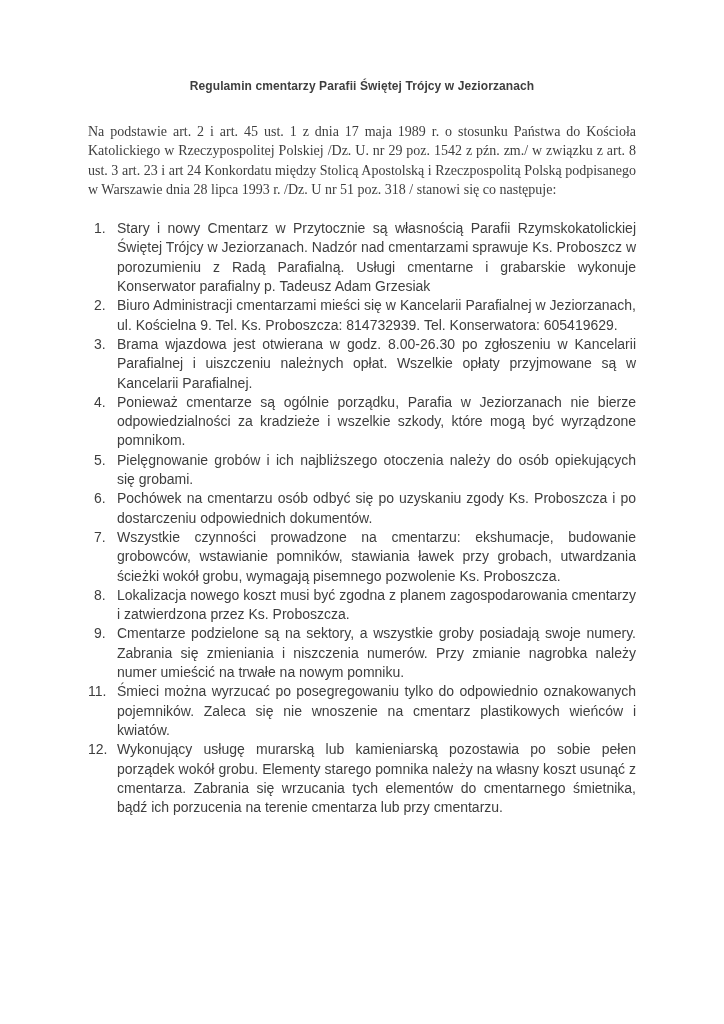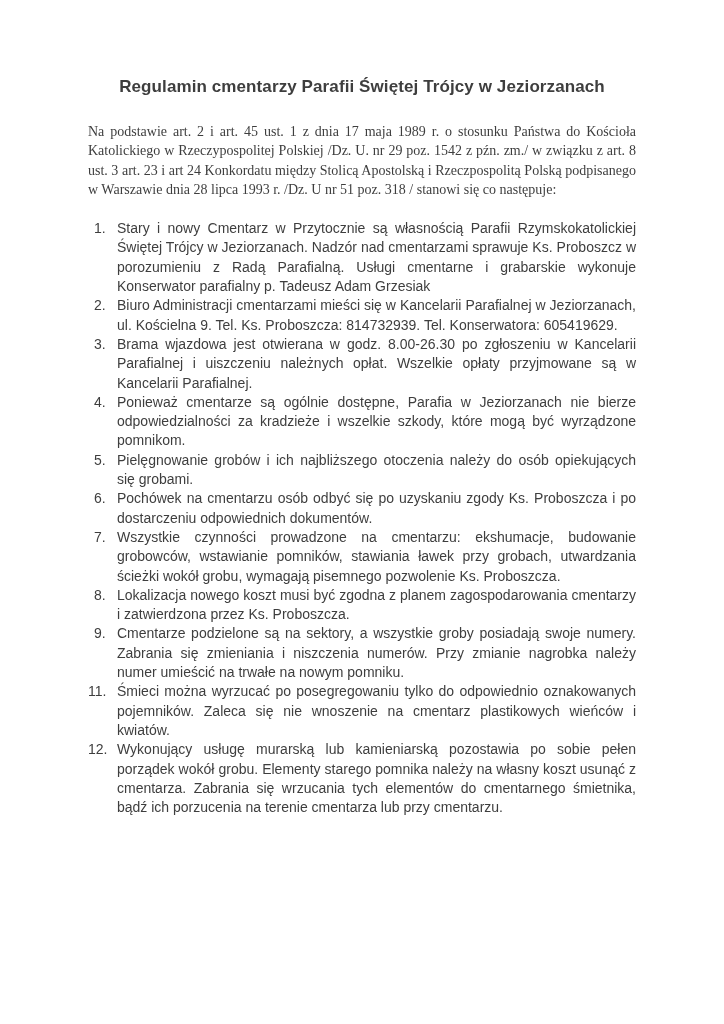--- a/index.html
+++ b/index.html
@@ -16,21 +16,21 @@
     padding: 76px 88px 0 88px;
     font-family: "Liberation Sans", "DejaVu Sans", sans-serif;
     font-size: 14px;
     line-height: 19.3px;
     color: #3e3e3e;
     overflow: hidden;
   }
   .doc-title {
     text-align: center;
     font-weight: bold;
-    font-size: 17px;
+    font-size: 12px;
     line-height: 21px;
     margin: 0;
     letter-spacing: 0.1px;
   }
   .intro {
     margin-top: 25px;
     text-align: justify;
     font-family: Liberation Serif, serif;
   }
   .rules {
@@ -68,21 +68,21 @@
       <div class="rule">
         <span class="rule-num single">2.</span>
         <div class="rule-text">Biuro Administracji cmentarzami mieści się w Kancelarii Parafialnej w Jeziorzanach, ul. Kościelna 9. Tel. Ks. Proboszcza: 814732939. Tel. Konserwatora: 605419629.</div>
       </div>
       <div class="rule">
         <span class="rule-num single">3.</span>
         <div class="rule-text">Brama wjazdowa jest otwierana w godz. 8.00-26.30 po zgłoszeniu w Kancelarii Parafialnej i uiszczeniu należnych opłat. Wszelkie opłaty przyjmowane są w Kancelarii Parafialnej.</div>
       </div>
       <div class="rule">
         <span class="rule-num single">4.</span>
-        <div class="rule-text">Ponieważ cmentarze są ogólnie dostępne, Parafia w Jeziorzanach nie bierze odpowiedzialności za kradzieże i wszelkie szkody, które mogą być wyrządzone pomnikom.</div>
+        <div class="rule-text">Ponieważ cmentarze są ogólnie porządku, Parafia w Jeziorzanach nie bierze odpowiedzialności za kradzieże i wszelkie szkody, które mogą być wyrządzone pomnikom.</div>
       </div>
       <div class="rule">
         <span class="rule-num single">5.</span>
         <div class="rule-text">Pielęgnowanie grobów i ich najbliższego otoczenia należy do osób opiekujących się grobami.</div>
       </div>
       <div class="rule">
         <span class="rule-num single">6.</span>
         <div class="rule-text">Pochówek na cmentarzu osób odbyć się po uzyskaniu zgody Ks. Proboszcza i po dostarczeniu odpowiednich dokumentów.</div>
       </div>
       <div class="rule">

